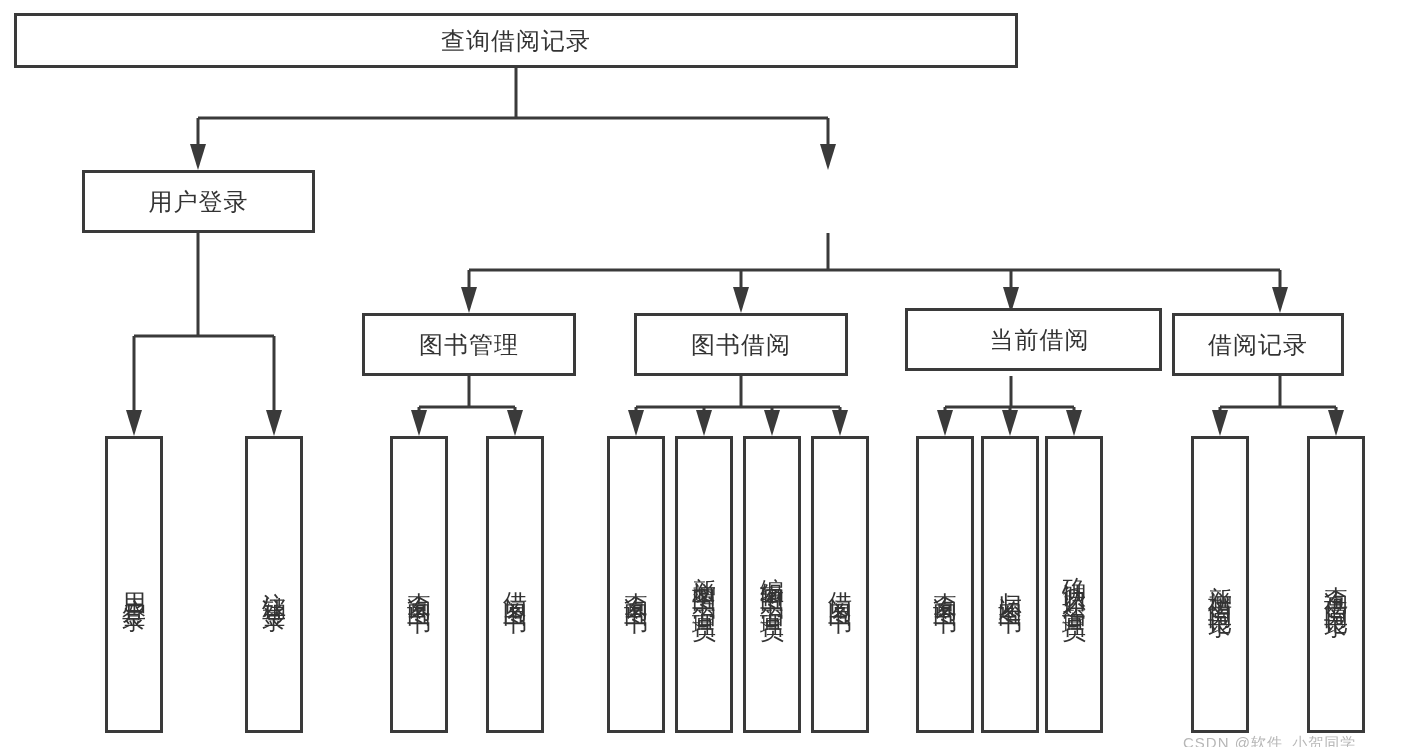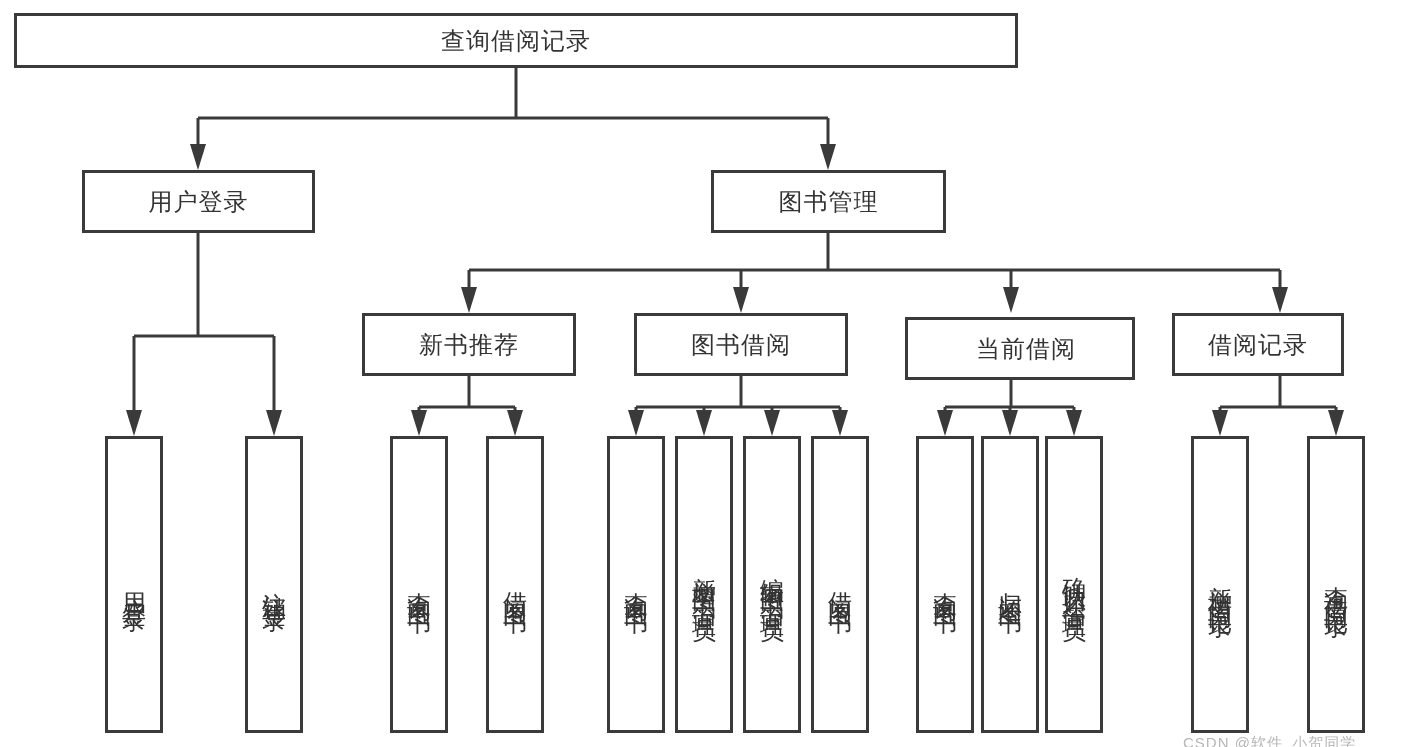--- a/index.html
+++ b/index.html
@@ -89,25 +89,24 @@
     <polygon points="1066,410 1082,410 1074,436"></polygon>
 
     <path d="M1280,376 L1280,407 M1220,407 L1336,407 M1220,407 L1220,412 M1336,407 L1336,412"></path>
     <polygon points="1212,410 1228,410 1220,436"></polygon>
     <polygon points="1328,410 1344,410 1336,436"></polygon>
   </svg>
 
   <div class="box" style="left:14px;top:13px;width:1004px;height:55px;">查询借阅记录</div>
 
   <div class="box" style="left:82px;top:170px;width:233px;height:63px;">用户登录</div>
-  <div class="box" style="left:711px;top:170px;width:235px;height:63px;">图书管理</div>
 
-  <div class="box" style="left:362px;top:313px;width:214px;height:63px;">新书推荐</div>
+  <div class="box" style="left:362px;top:313px;width:214px;height:63px;">图书管理</div>
   <div class="box" style="left:634px;top:313px;width:214px;height:63px;text-align:right;">图书借阅</div>
-  <div class="box" style="left:905px;top:317px;width:230px;height:63px;padding-left:12px;">当前借阅</div>
+  <div class="box" style="left:905px;top:308px;width:257px;height:63px;padding-left:12px;">当前借阅</div>
   <div class="box" style="left:1172px;top:313px;width:172px;height:63px;">借阅记录</div>
 
   <div class="box leaf" style="left:105px;top:436px;width:58px;height:297px;">用户登录</div>
   <div class="box leaf" style="left:245px;top:436px;width:58px;height:297px;">注销登录</div>
 
   <div class="box leaf" style="left:390px;top:436px;width:58px;height:297px;">查询图书</div>
   <div class="box leaf" style="left:486px;top:436px;width:58px;height:297px;">借阅图书</div>
 
   <div class="box leaf" style="left:607px;top:436px;width:58px;height:297px;">查询图书</div>
   <div class="box leaf" style="left:675px;top:436px;width:58px;height:297px;">新增图书（管理员）</div>

